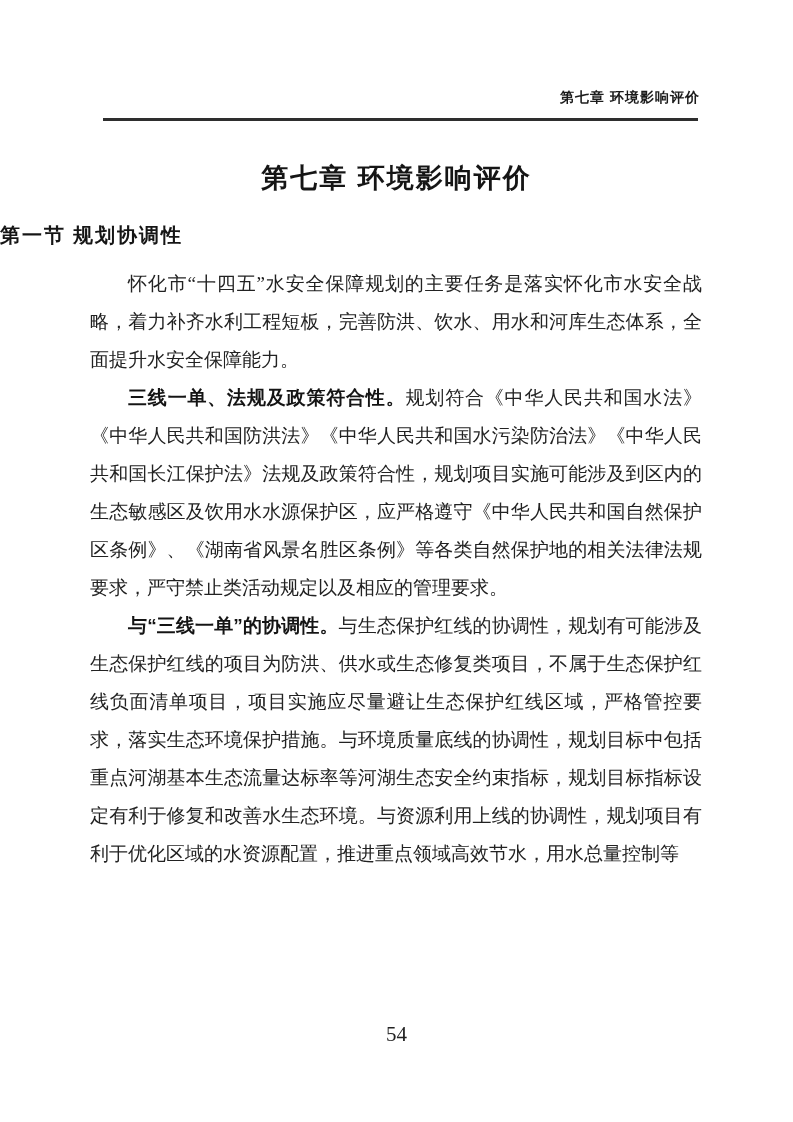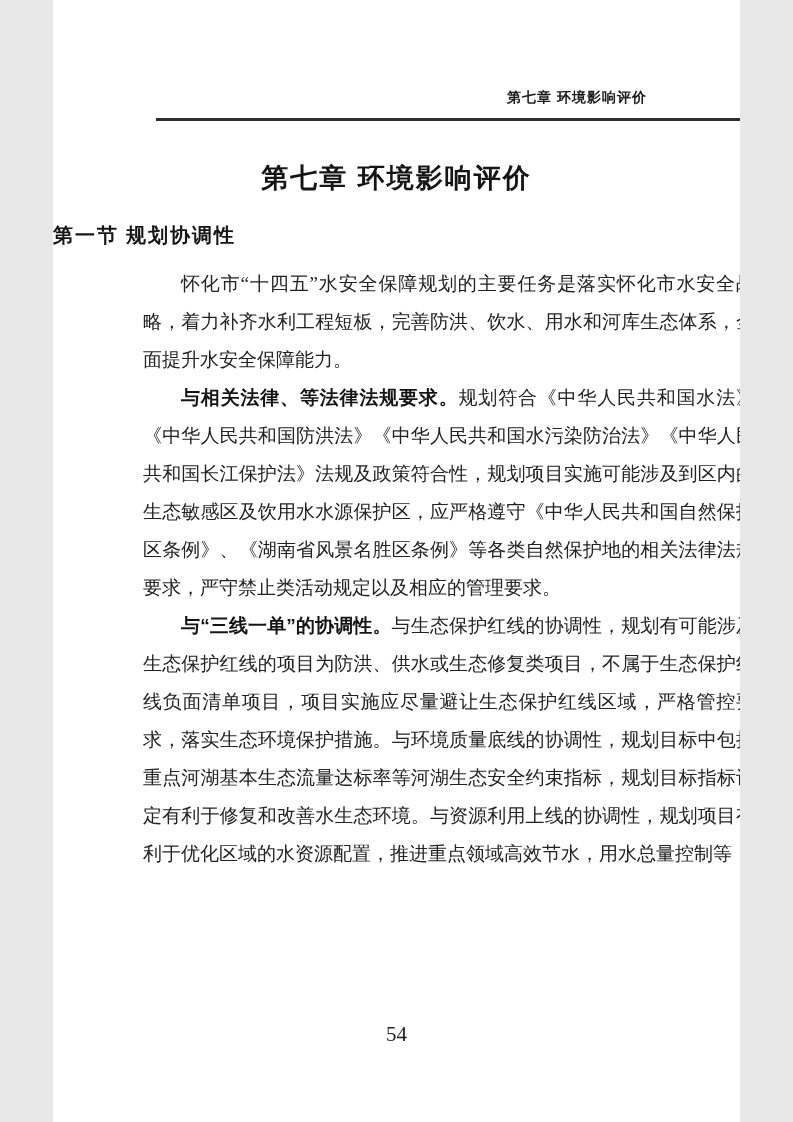--- a/index.html
+++ b/index.html
@@ -2,21 +2,21 @@
 <html lang="zh"><head>
 <meta charset="utf-8">
 <style>
   html, body {
     margin: 0;
     padding: 0;
     background: #e8e8e8;
   }
   .sheet {
     position: relative;
-    width: 687px;
+    width: 793px;
     height: 1122px;
     margin: 0 auto;
     background: #ffffff;
     overflow: hidden;
     color: #1e1e1e;
     font-family: "Liberation Serif", "DejaVu Serif", serif;
   }
   .running-header {
     position: absolute;
     top: 89px;
@@ -101,21 +101,21 @@
   <div class="running-header">第七章  环境影响评价</div>
 
   <div class="header-rule"></div>
 
   <h1 class="chapter-title">第七章  环境影响评价</h1>
 
   <h2 class="section-title">第一节  规划协调性</h2>
 
   <div class="doc-body" id="doc-body">
       <p><span>怀化市“十四五”水安全保障规划的主要任务是落实怀化市水安全战略，着力补齐水利工程短板，完善防洪、饮水、用水和河库生态体系，全面提升水安全保障能力。</span></p>
-      <p><span class="lead">与相关法律、等法律法规要求。</span><span>规划符合《中华人民共和国水法》《中华人民共和国防洪法》《中华人民共和国水污染防治法》《中华人民共和国长江保护法》法规及政策符合性，规划项目实施可能涉及到区内的生态敏感区及饮用水水源保护区，应严格遵守《中华人民共和国自然保护区条例》、《湖南省风景名胜区条例》等各类自然保护地的相关法律法规要求，严守禁止类活动规定以及相应的管理要求。</span></p>
+      <p><span class="lead">三线一单、法规及政策符合性。</span><span>规划符合《中华人民共和国水法》《中华人民共和国防洪法》《中华人民共和国水污染防治法》《中华人民共和国长江保护法》法规及政策符合性，规划项目实施可能涉及到区内的生态敏感区及饮用水水源保护区，应严格遵守《中华人民共和国自然保护区条例》、《湖南省风景名胜区条例》等各类自然保护地的相关法律法规要求，严守禁止类活动规定以及相应的管理要求。</span></p>
       <p><span class="lead">与“三线一单”的协调性。</span><span>与生态保护红线的协调性，规划有可能涉及生态保护红线的项目为防洪、供水或生态修复类项目，不属于生态保护红线负面清单项目，项目实施应尽量避让生态保护红线区域，严格管控要求，落实生态环境保护措施。与环境质量底线的协调性，规划目标中包括重点河湖基本生态流量达标率等河湖生态安全约束指标，规划目标指标设定有利于修复和改善水生态环境。与资源利用上线的协调性，规划项目有利于优化区域的水资源配置，推进重点领域高效节水，用水总量控制等</span></p>
     </div>
 
   <div class="page-footer">
     <span>54</span>
   </div>
 
 </div>
 
 </body></html>

